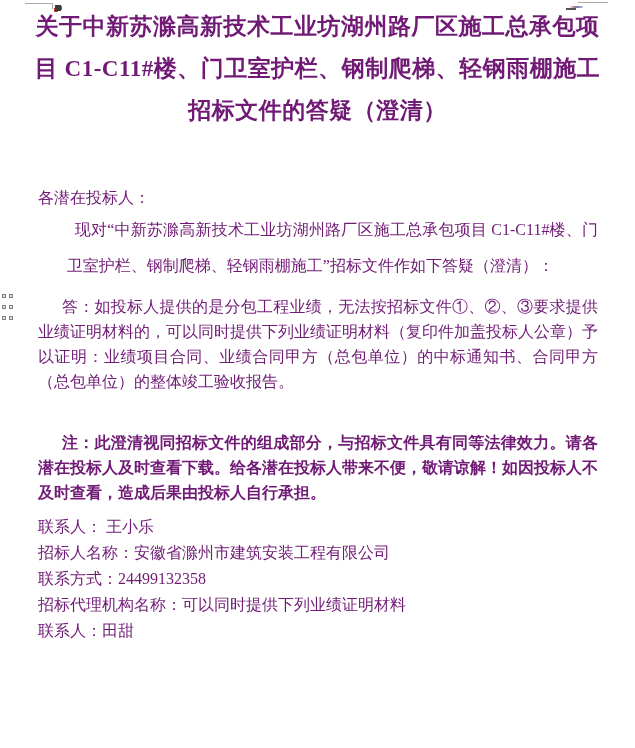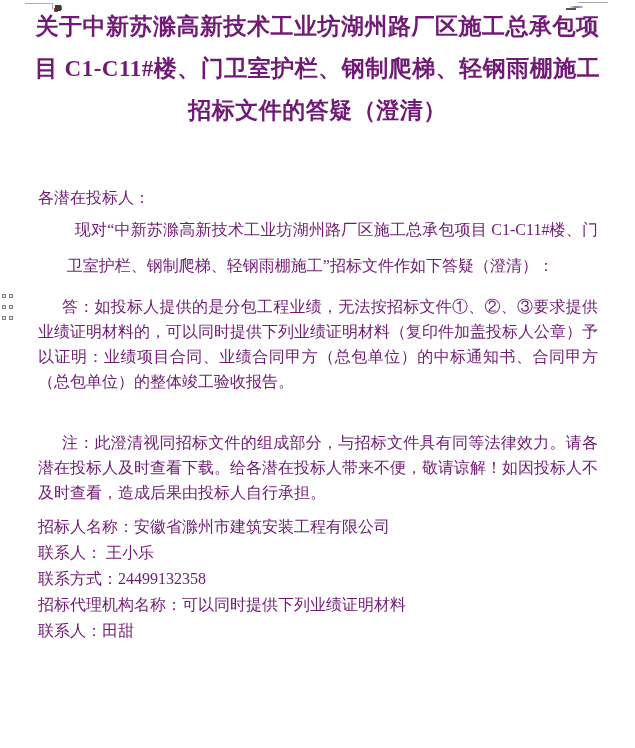--- a/index.html
+++ b/index.html
@@ -51,21 +51,21 @@
   
   .doc-body {
     margin: 0 37px 0 38px;
     font-size: 16px;
     text-align: justify;
   }
   .salutation { margin-top: 52px; line-height: 28px; }
   .intro { margin-left: 1.8em; text-indent: 0.5em; line-height: 36px; }
   .para { text-indent: 1.5em; line-height: 25px; margin-top: 10px; }
   .question { margin-top: 2px; }
-  .note { font-weight: 400; margin-top: 36px; }
+  .note { font-weight: 700; margin-top: 36px; }
   .contacts { margin-top: 9px; }
   .contacts p { line-height: 26px; text-align: left; }
 </style>
 </head>
 <body>
 
 <div class="page">
 
   <div class="crop-line left-h"></div>
   <div class="crop-line left-v"></div>
@@ -83,22 +83,22 @@
 
   <h1 class="title">关于中新苏滁高新技术工业坊湖州路厂区施工总承包项目 C1-C11#楼、门卫室护栏、钢制爬梯、轻钢雨棚施工招标文件的答疑（澄清）</h1>
 
   <div class="doc-body">
     <p class="salutation">各潜在投标人：</p>
     <p class="intro">现对“中新苏滁高新技术工业坊湖州路厂区施工总承包项目 C1-C11#楼、门卫室护栏、钢制爬梯、轻钢雨棚施工”招标文件作如下答疑（澄清）：</p>
     <p class="para answer">答：如投标人提供的是分包工程业绩，无法按招标文件①、②、③要求提供业绩证明材料的，可以同时提供下列业绩证明材料（复印件加盖投标人公章）予以证明：业绩项目合同、业绩合同甲方（总包单位）的中标通知书、合同甲方（总包单位）的整体竣工验收报告。</p>
     <p class="para note">注：此澄清视同招标文件的组成部分，与招标文件具有同等法律效力。请各潜在投标人及时查看下载。给各潜在投标人带来不便，敬请谅解！如因投标人不及时查看，造成后果由投标人自行承担。</p>
 
     <div class="contacts">
+      <p>联系人： 王小乐</p>
       <p>招标人名称：安徽省滁州市建筑安装工程有限公司</p>
-      <p>联系人： 王小乐</p>
       <p>联系方式：24499132358</p>
       <p>招标代理机构名称：可以同时提供下列业绩证明材料</p>
       <p>联系人：田甜</p>
 
     </div>
   </div>
 
 </div>
 
 </body></html>

